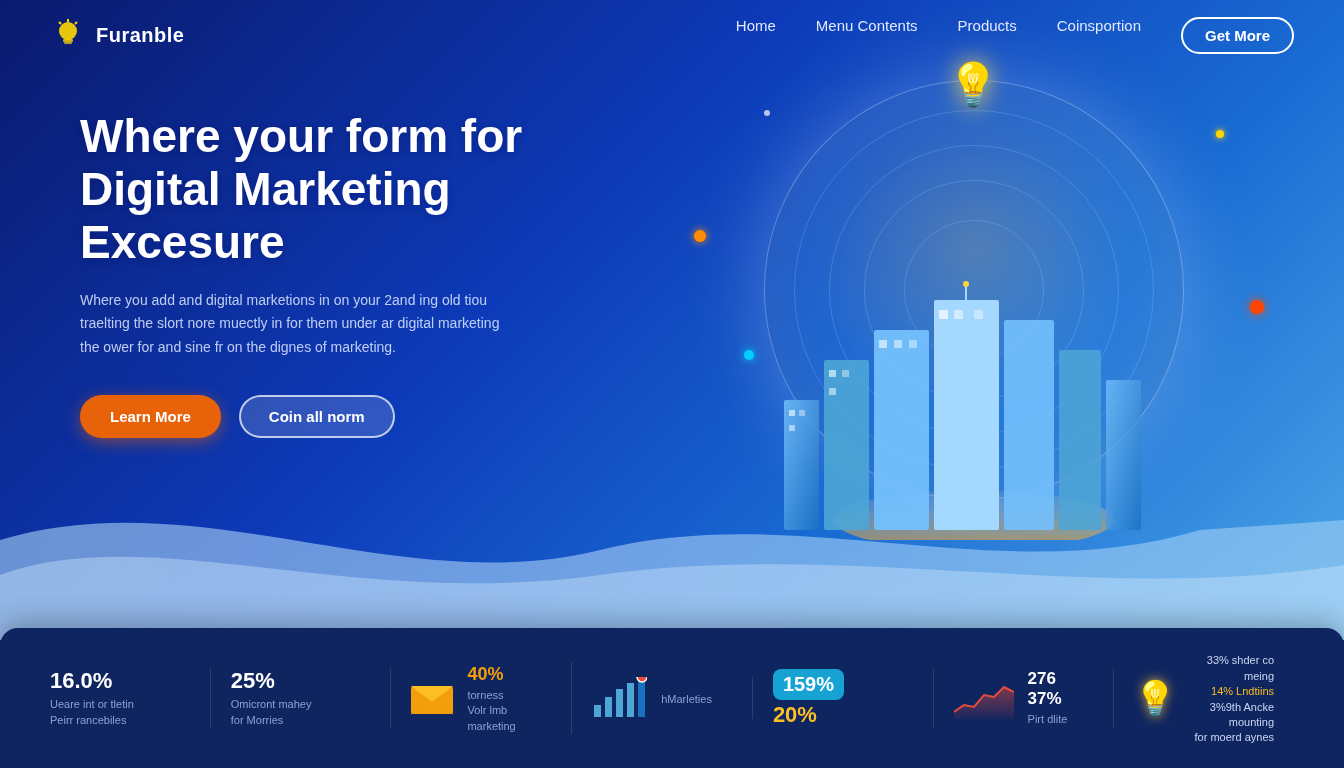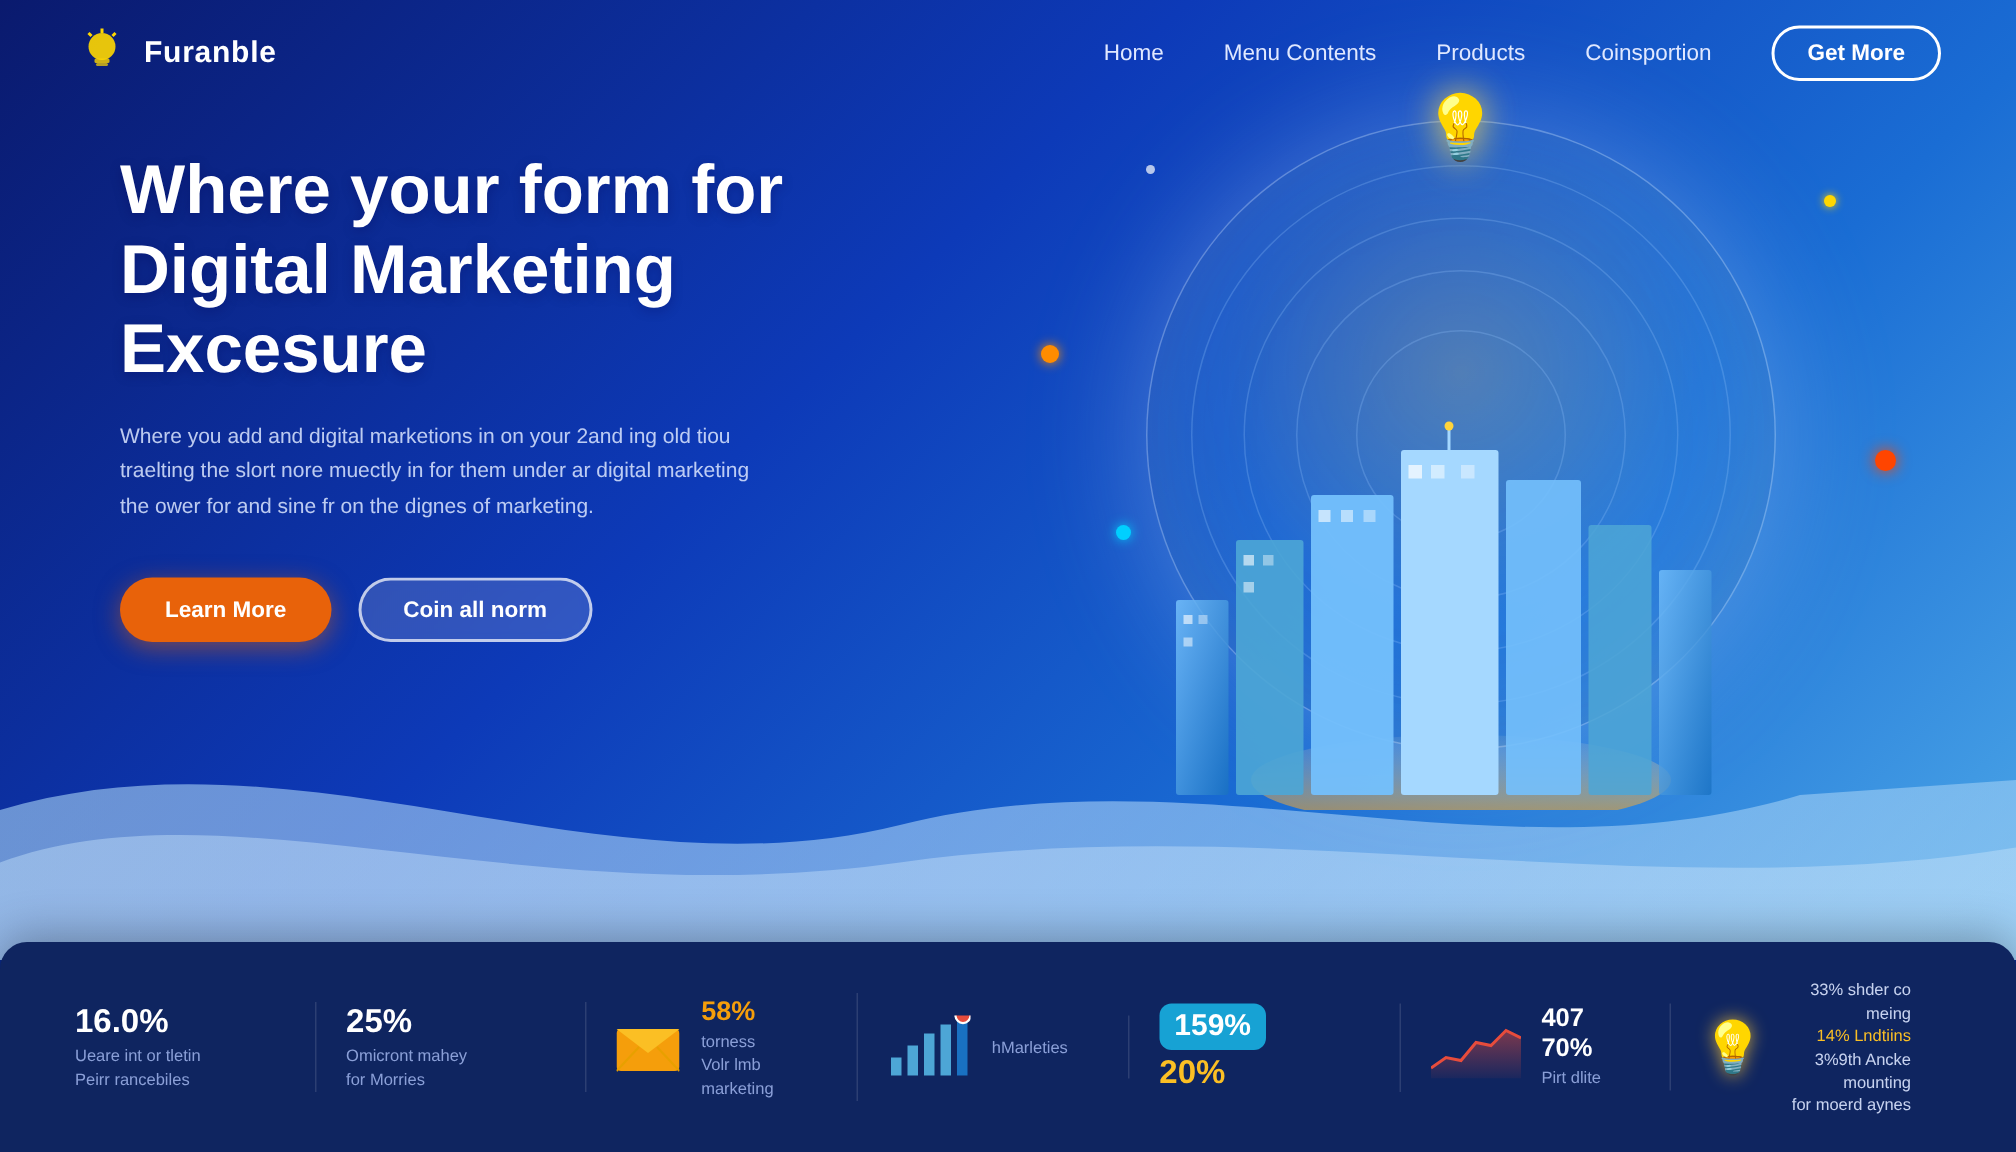--- a/index.html
+++ b/index.html
@@ -33,21 +33,20 @@
       height: 36px;
     }
     .logo-text {
       color: #fff;
       font-size: 20px;
       font-weight: 700;
       letter-spacing: 0.5px;
     }
     .nav-links {
       display: flex;
-      align-items: center;
       gap: 40px;
     }
     .nav-link {
       color: #e0e8ff;
       font-size: 15px;
       cursor: pointer;
       text-decoration: none;
     }
     .nav-cta-btn {
       border: 2px solid #fff;
@@ -111,21 +110,21 @@
 
     
     .dot {
       position: absolute;
       border-radius: 50%;
     }
 
     
     .hero-content {
       position: absolute;
-      top: 100px;
+      top: 110px;
       left: 80px;
       max-width: 520px;
       z-index: 5;
     }
     .hero-title {
       color: #fff;
       font-size: 46px;
       font-weight: 800;
       line-height: 1.15;
       margin-bottom: 20px;
@@ -394,21 +393,21 @@
   <div class="stat-item">
     <div class="stat-icon-box">
       <svg width="42" height="36" viewBox="0 0 42 36">
         <rect x="0" y="6" width="42" height="28" rx="3" fill="#f59e0b"></rect>
         <polygon points="0,6 21,22 42,6" fill="#fbbf24"></polygon>
         <line x1="0" y1="34" x2="15" y2="18" stroke="#e8a000" stroke-width="1.5"></line>
         <line x1="42" y1="34" x2="27" y2="18" stroke="#e8a000" stroke-width="1.5"></line>
       </svg>
     </div>
     <div class="stat-text-group">
-      <span class="stat-sub-num">58%</span>
+      <span class="stat-sub-num">40%</span>
       <span class="stat-label">torness<br>Volr lmb marketing</span>
     </div>
   </div>
 
   <div class="stat-item">
     <div class="stat-icon-box">
       <svg width="55" height="42" viewBox="0 0 55 42">
         <rect x="2" y="28" width="7" height="12" fill="#4da6d6"></rect>
         <rect x="13" y="20" width="7" height="20" fill="#4da6d6"></rect>
         <rect x="24" y="12" width="7" height="28" fill="#4da6d6"></rect>
@@ -436,21 +435,21 @@
           <linearGradient id="acg" x1="0%" y1="0%" x2="0%" y2="100%">
             <stop offset="0%" style="stop-color:#e74c3c;stop-opacity:0.5"></stop>
             <stop offset="100%" style="stop-color:#e74c3c;stop-opacity:0.05"></stop>
           </linearGradient>
         </defs>
         <path d="M0,35 L10,28 L20,30 L30,18 L40,20 L50,10 L60,15 L60,42 L0,42 Z" fill="url(#acg)"></path>
         <polyline points="0,35 10,28 20,30 30,18 40,20 50,10 60,15" fill="none" stroke="#e74c3c" stroke-width="2"></polyline>
       </svg>
     </div>
     <div class="stat-text-group">
-      <span class="stat-main-num" style="font-size:17px;">407 70%</span>
+      <span class="stat-main-num" style="font-size:17px;">276 37%</span>
       <span class="stat-label">Pirt dlite</span>
     </div>
   </div>
 
   <div class="stat-item">
     <div class="stat-icon-box">
       <span class="bulb-stat">💡</span>
     </div>
     <div class="stat-text-group">
       <span class="stat-label" style="color:rgba(220,230,255,0.9);text-align:right;">33% shder co meing<br><span style="color:#fbbf24;">14% Lndtiins</span><br>3%9th Ancke mounting<br>for moerd aynes</span>

